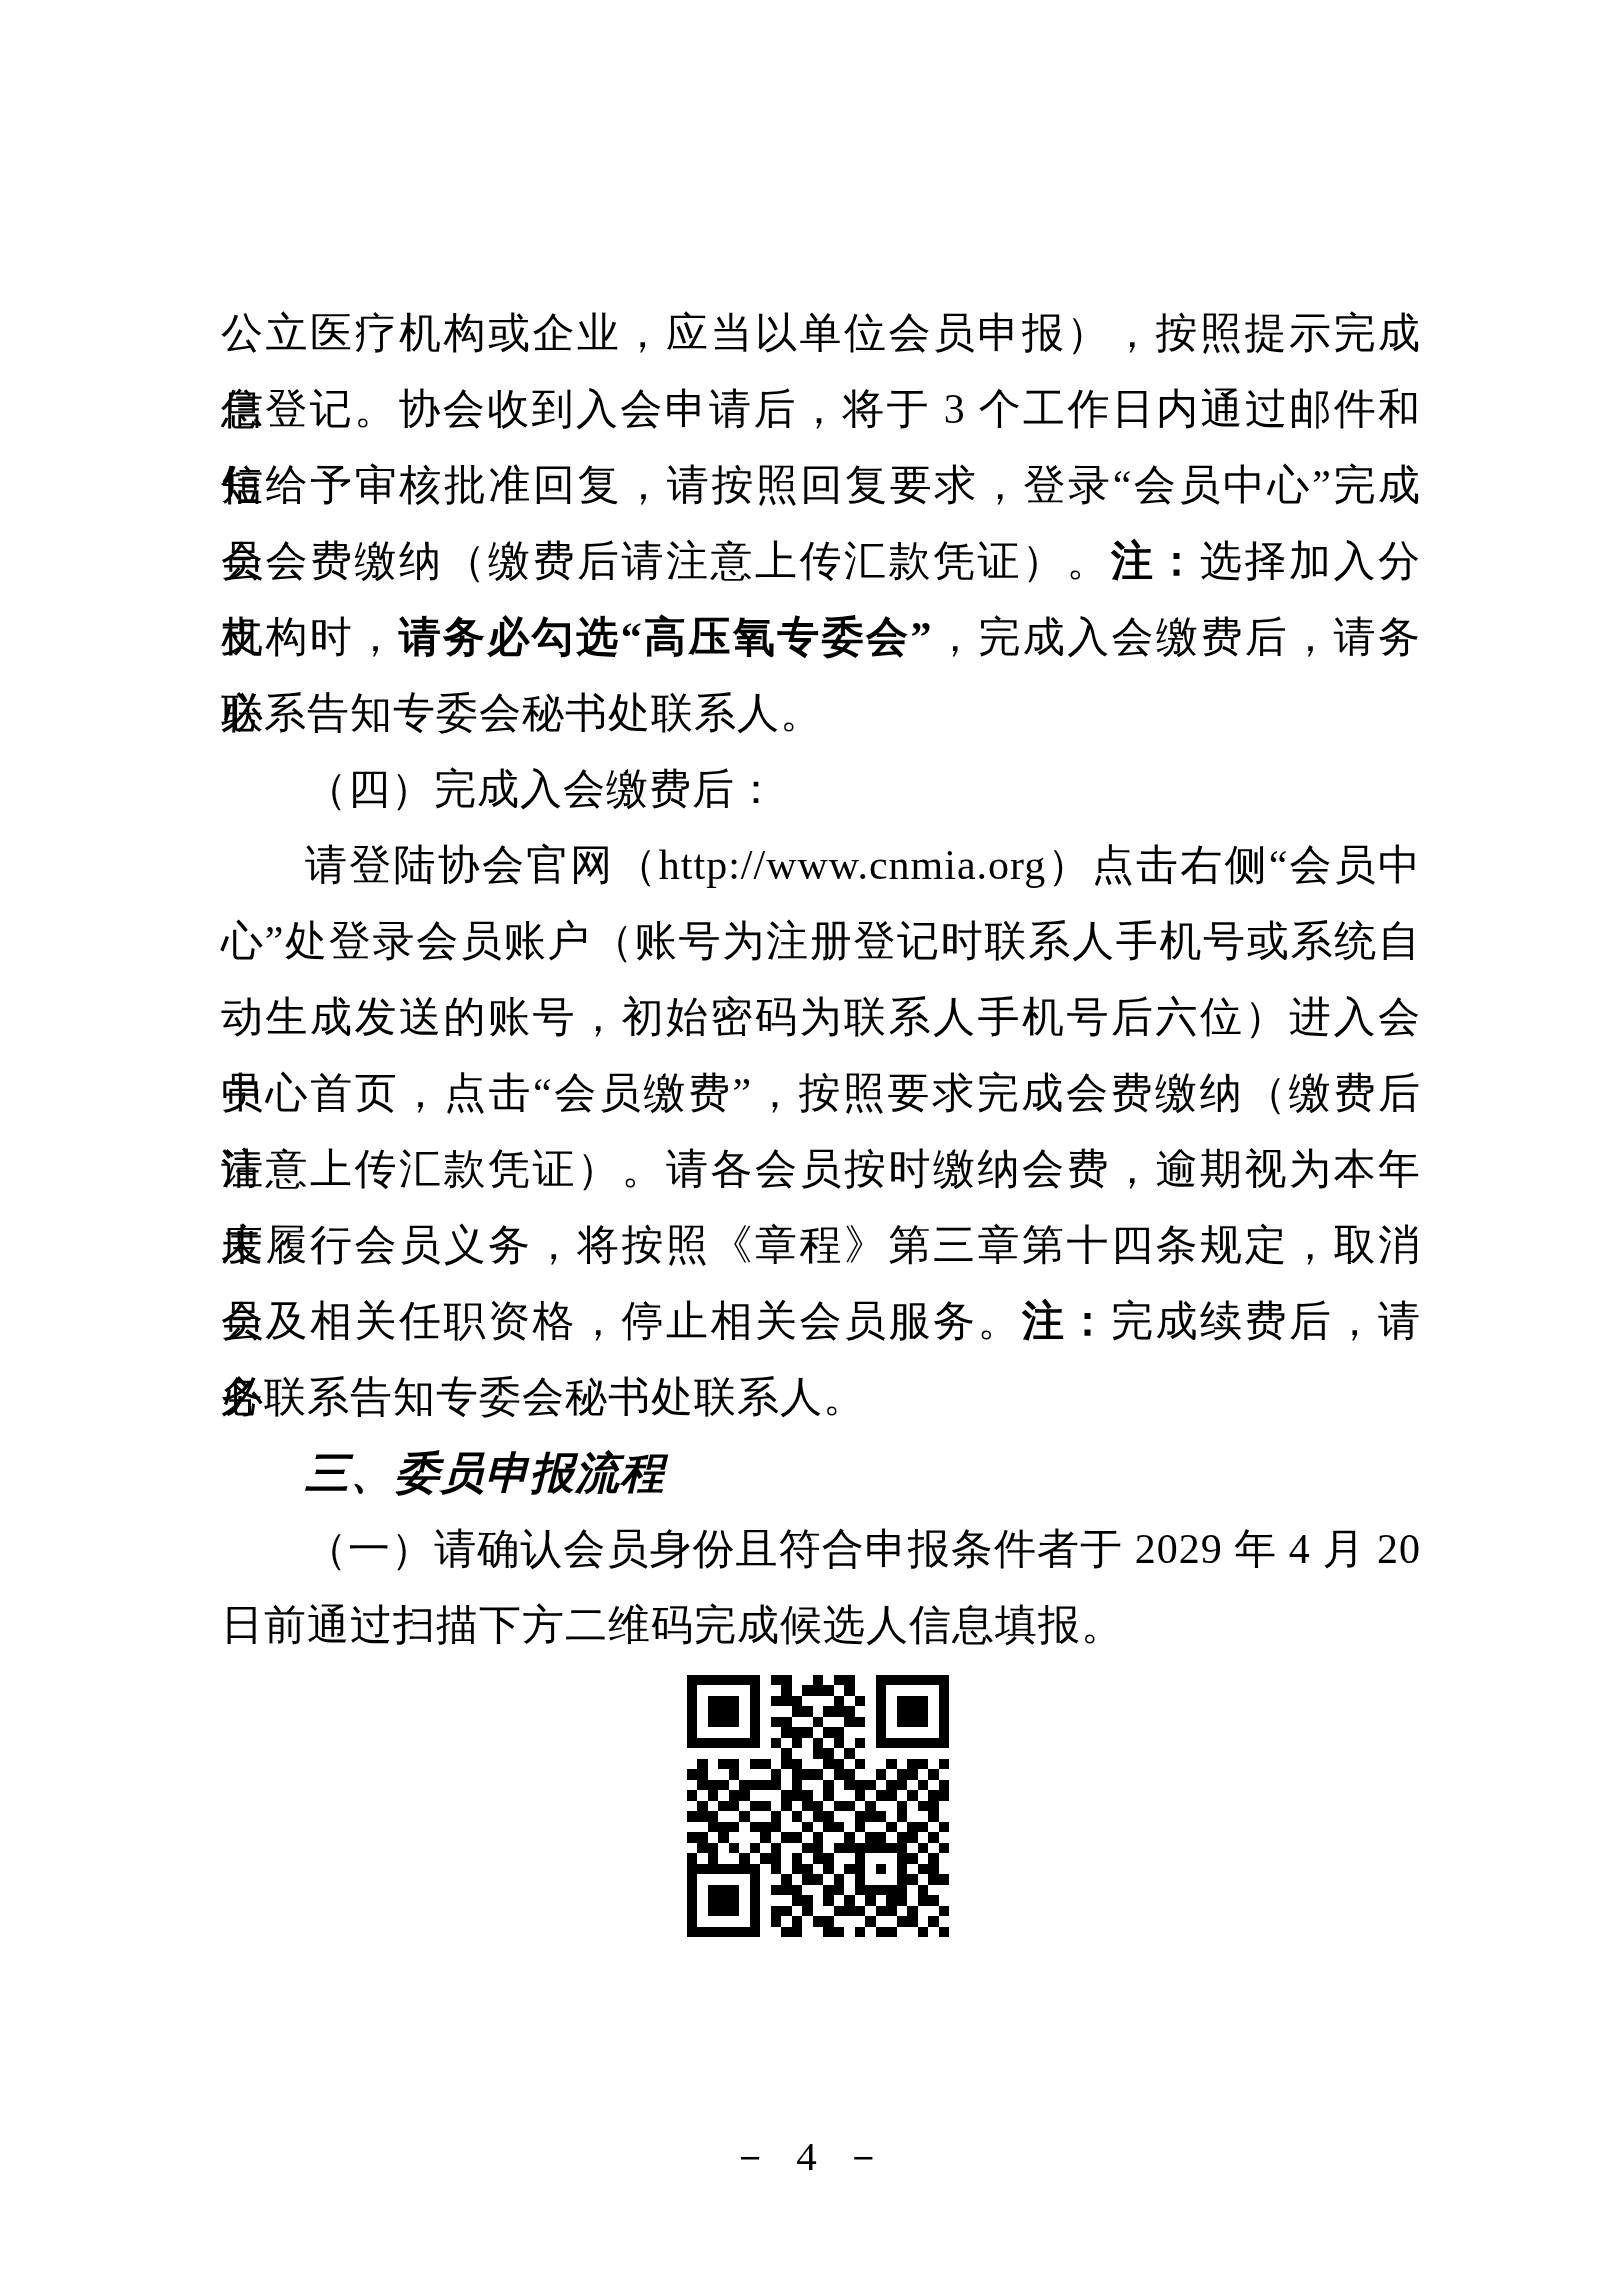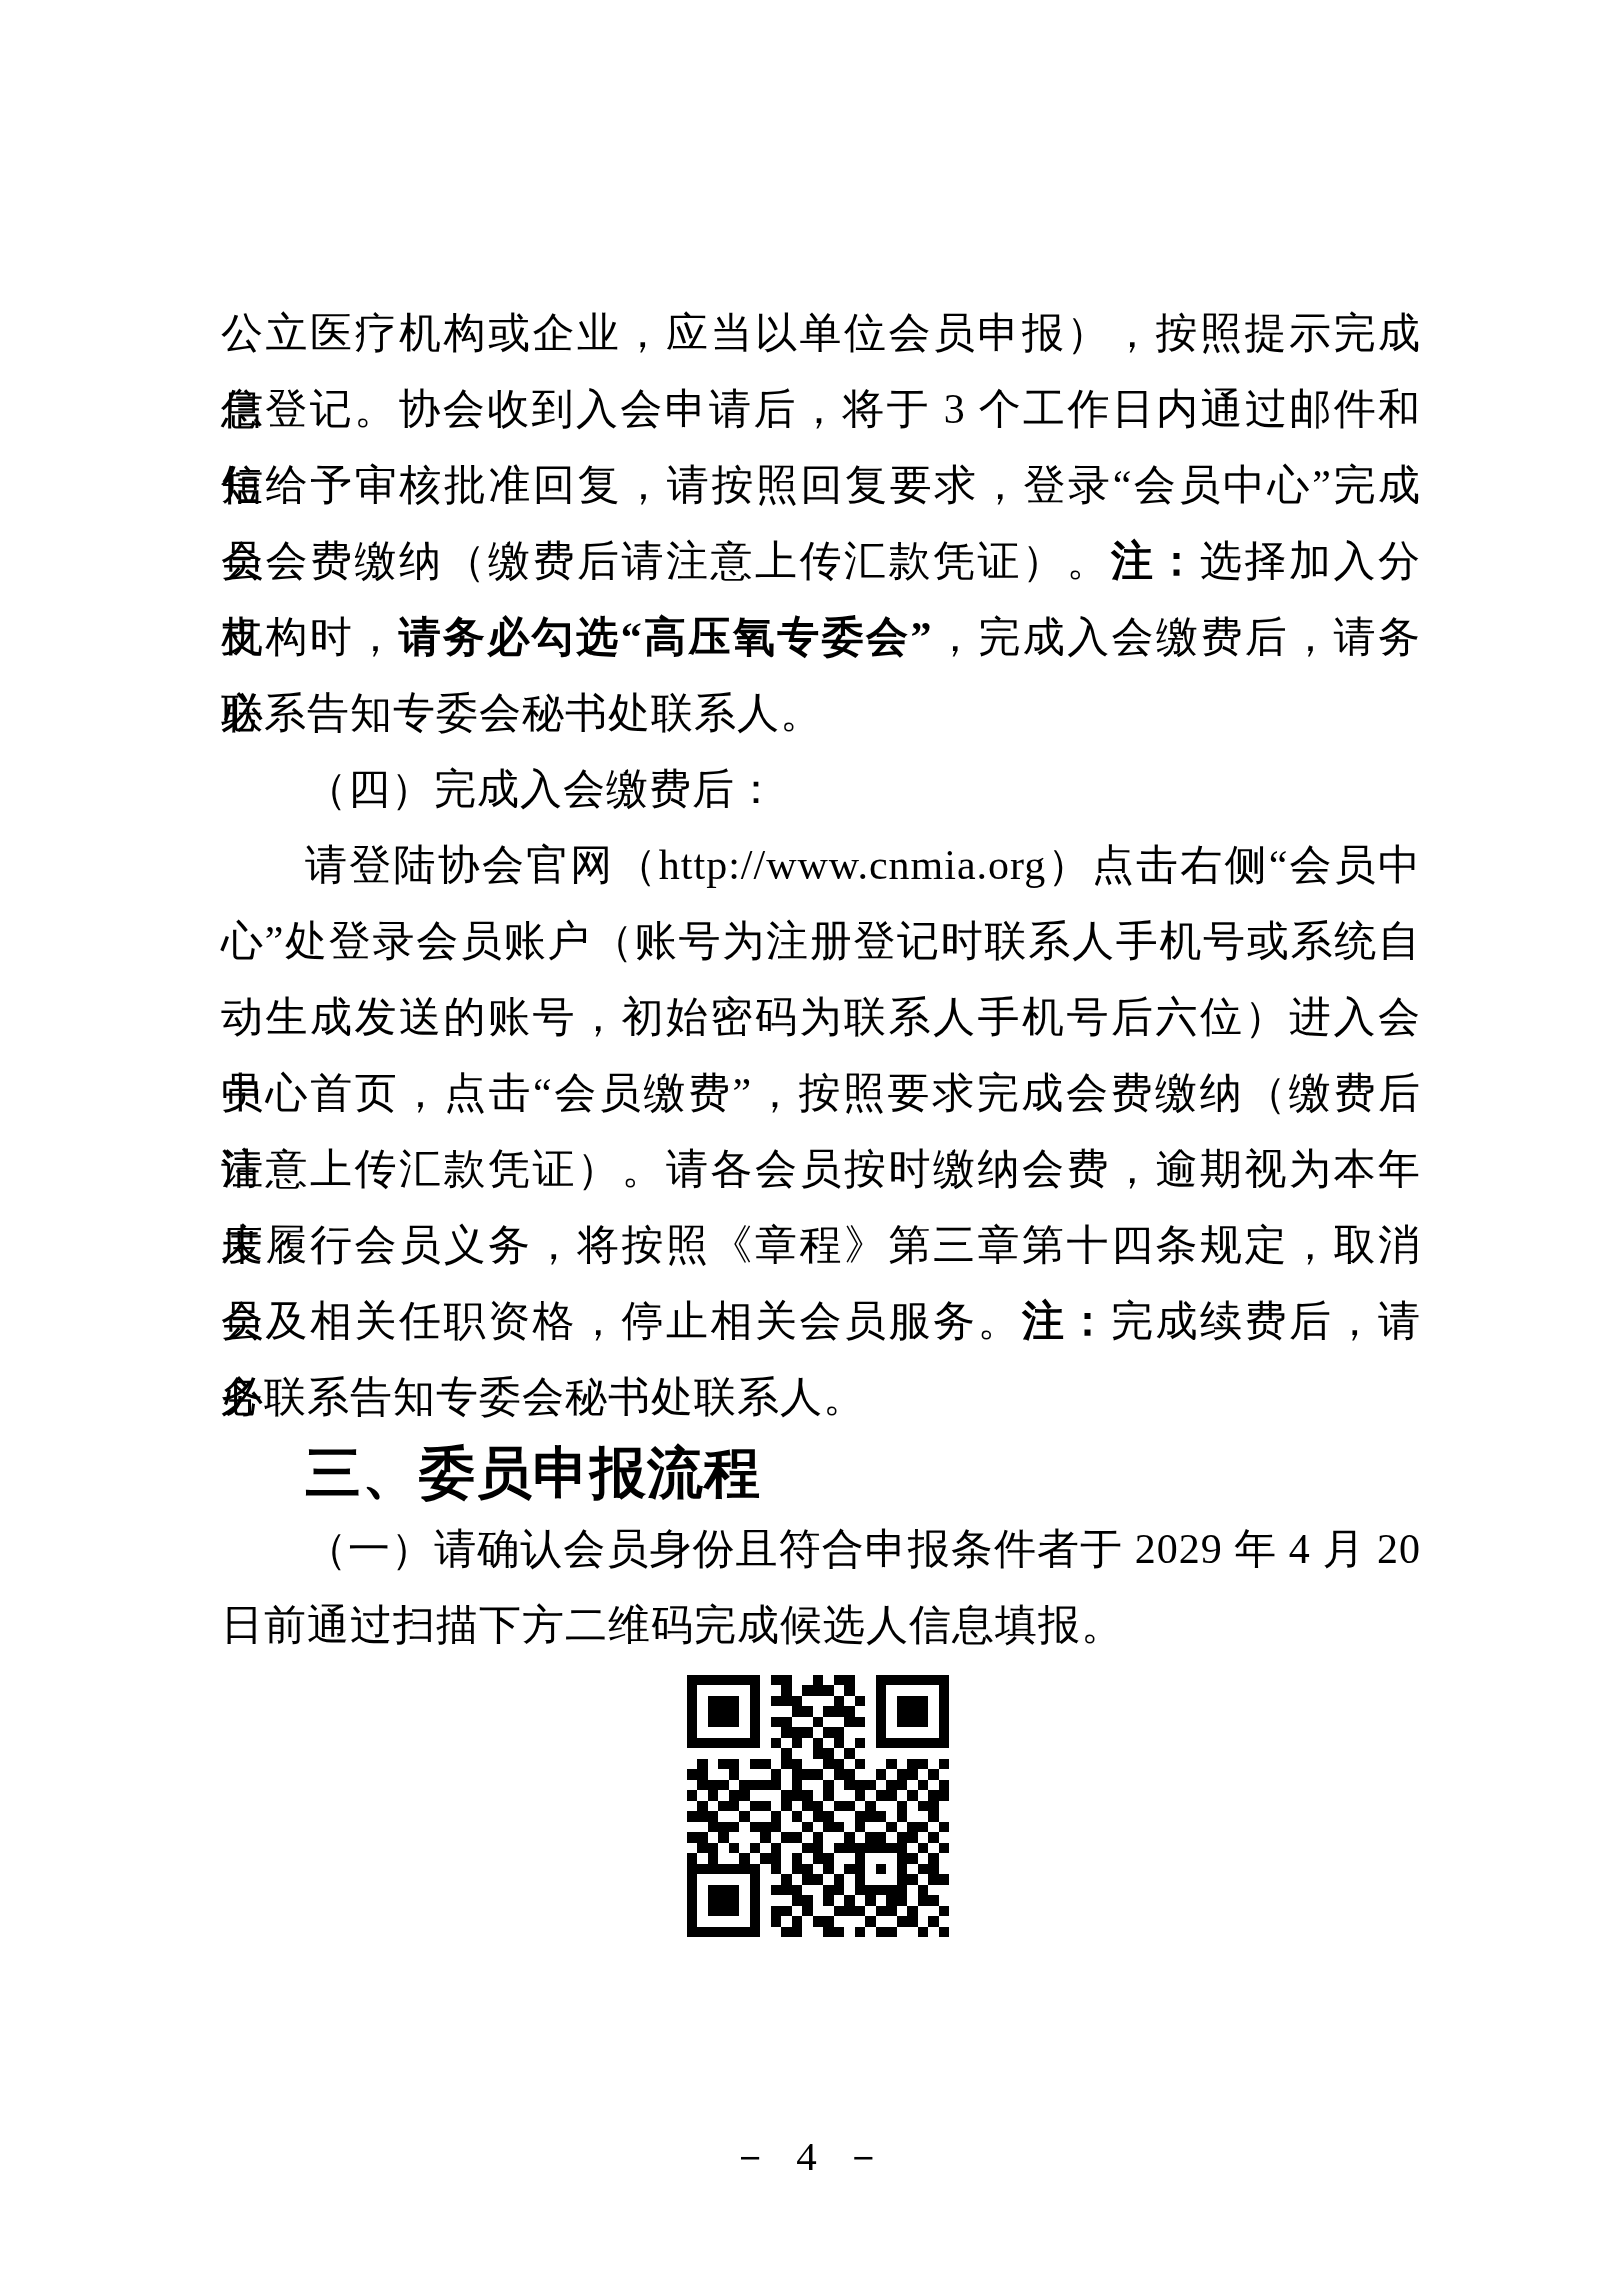--- a/index.html
+++ b/index.html
@@ -27,21 +27,22 @@
     white-space:normal;
     text-align:justify;
     text-align-last:justify;
     text-justify:inter-character;
   }
   .line.indent{padding-left:84px;}
   .bold{font-weight:bold;}
   .hei{
     font-family:"Liberation Sans","DejaVu Sans",sans-serif;
     font-weight:bold;
-    font-size:56px;
+    font-size:44px;
+    font-style:italic;
   }
   .qr{
     position:absolute;
     left:687px;top:1675px;
     width:262px;height:262px;
     display:grid;
     grid-template-columns:repeat(25,1fr);
     grid-template-rows:repeat(25,1fr);
   }
   .qr .m{background:#000;}

